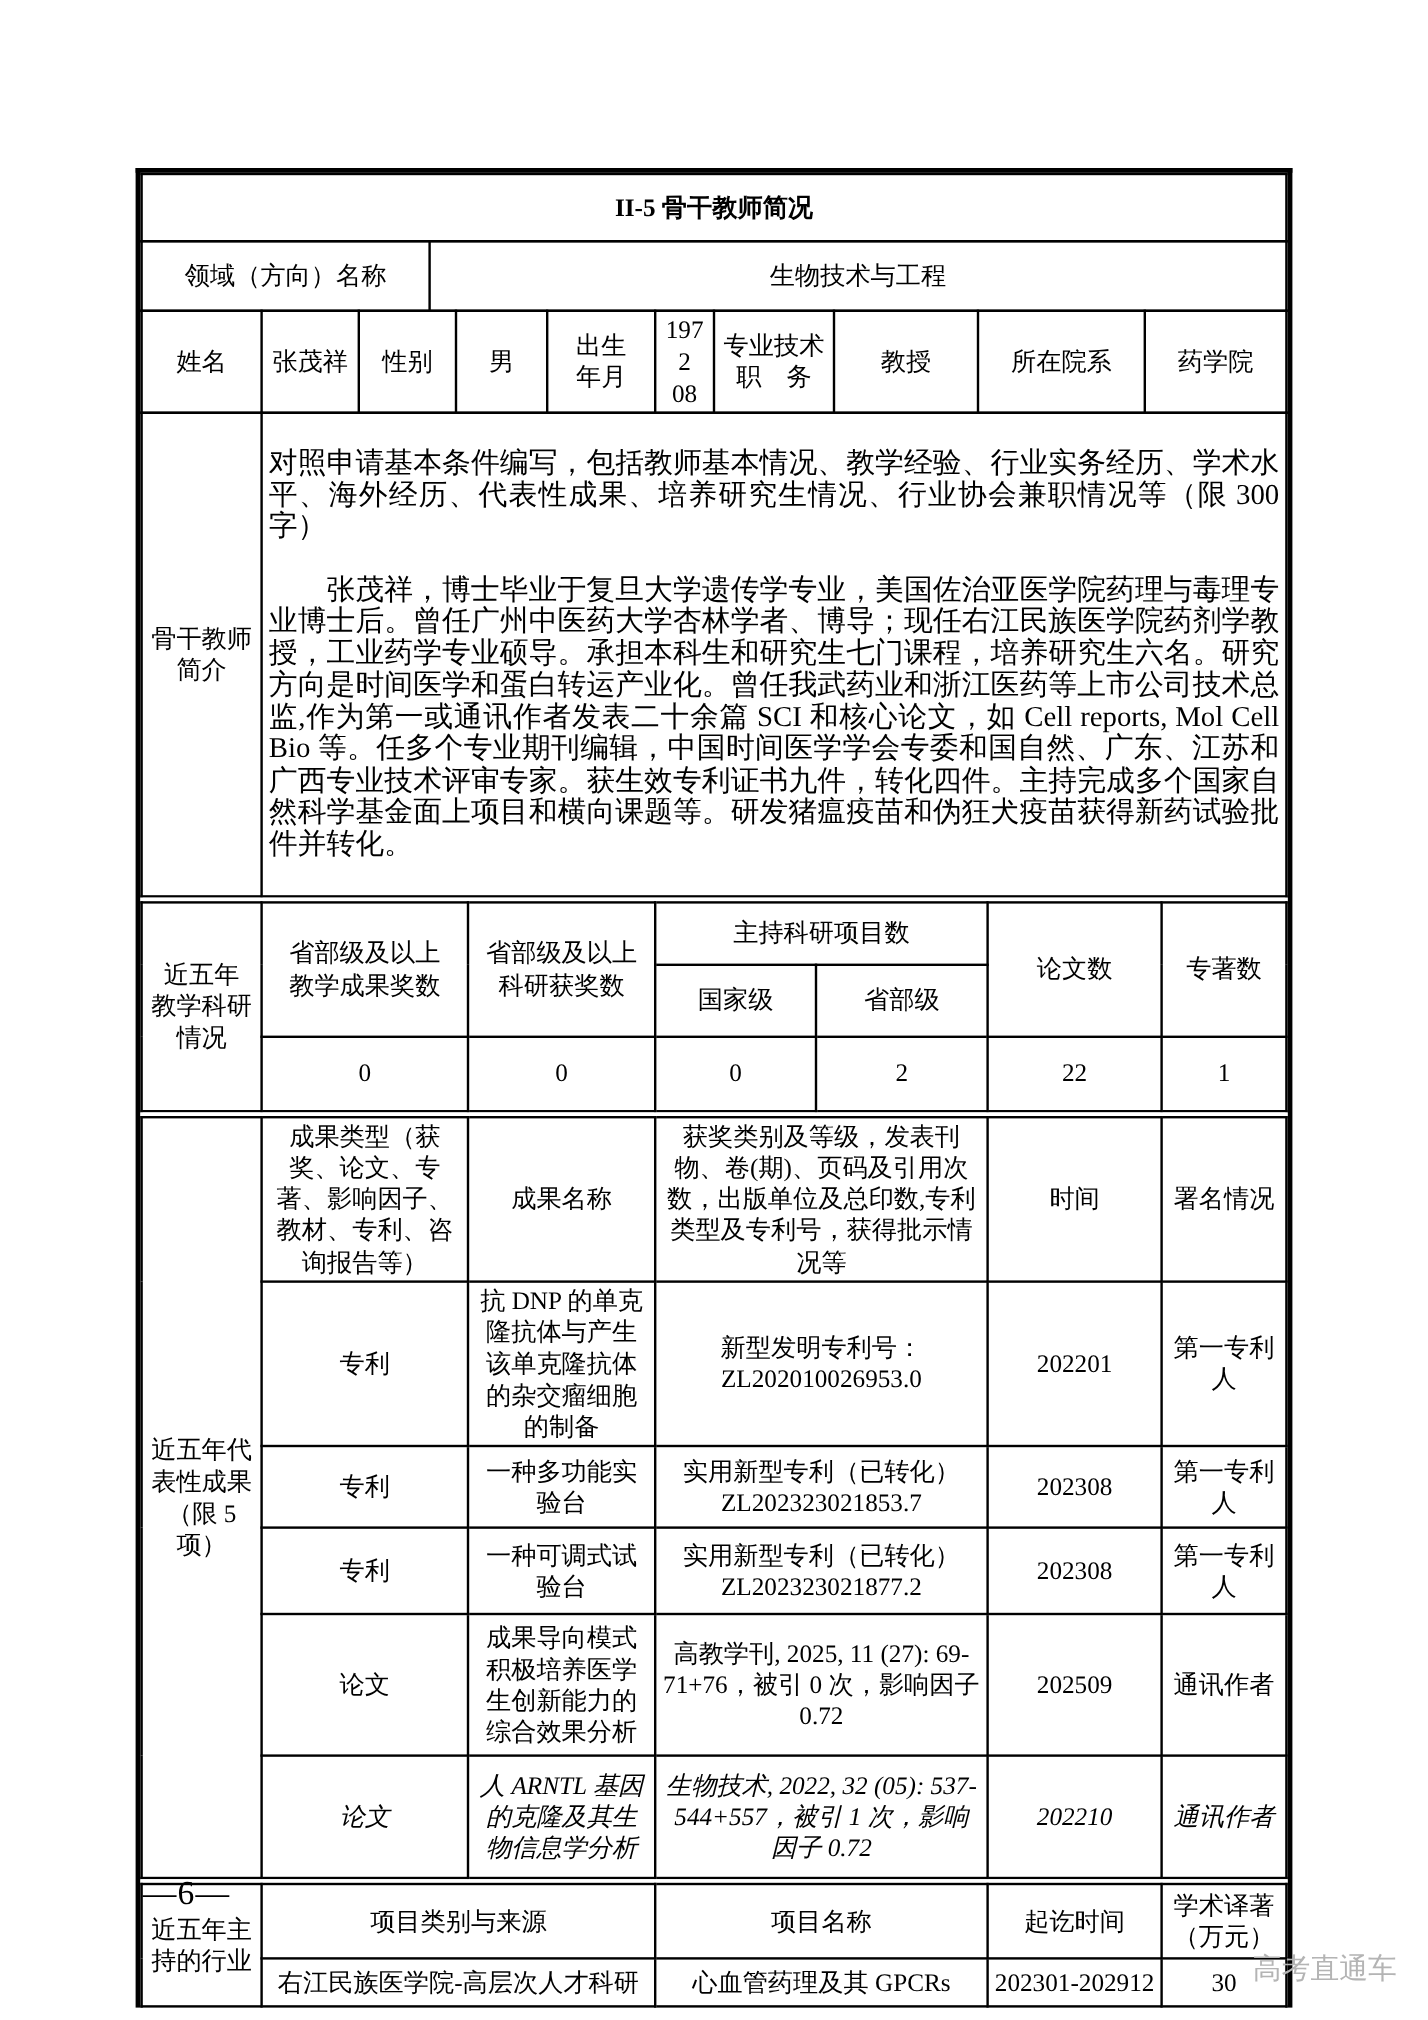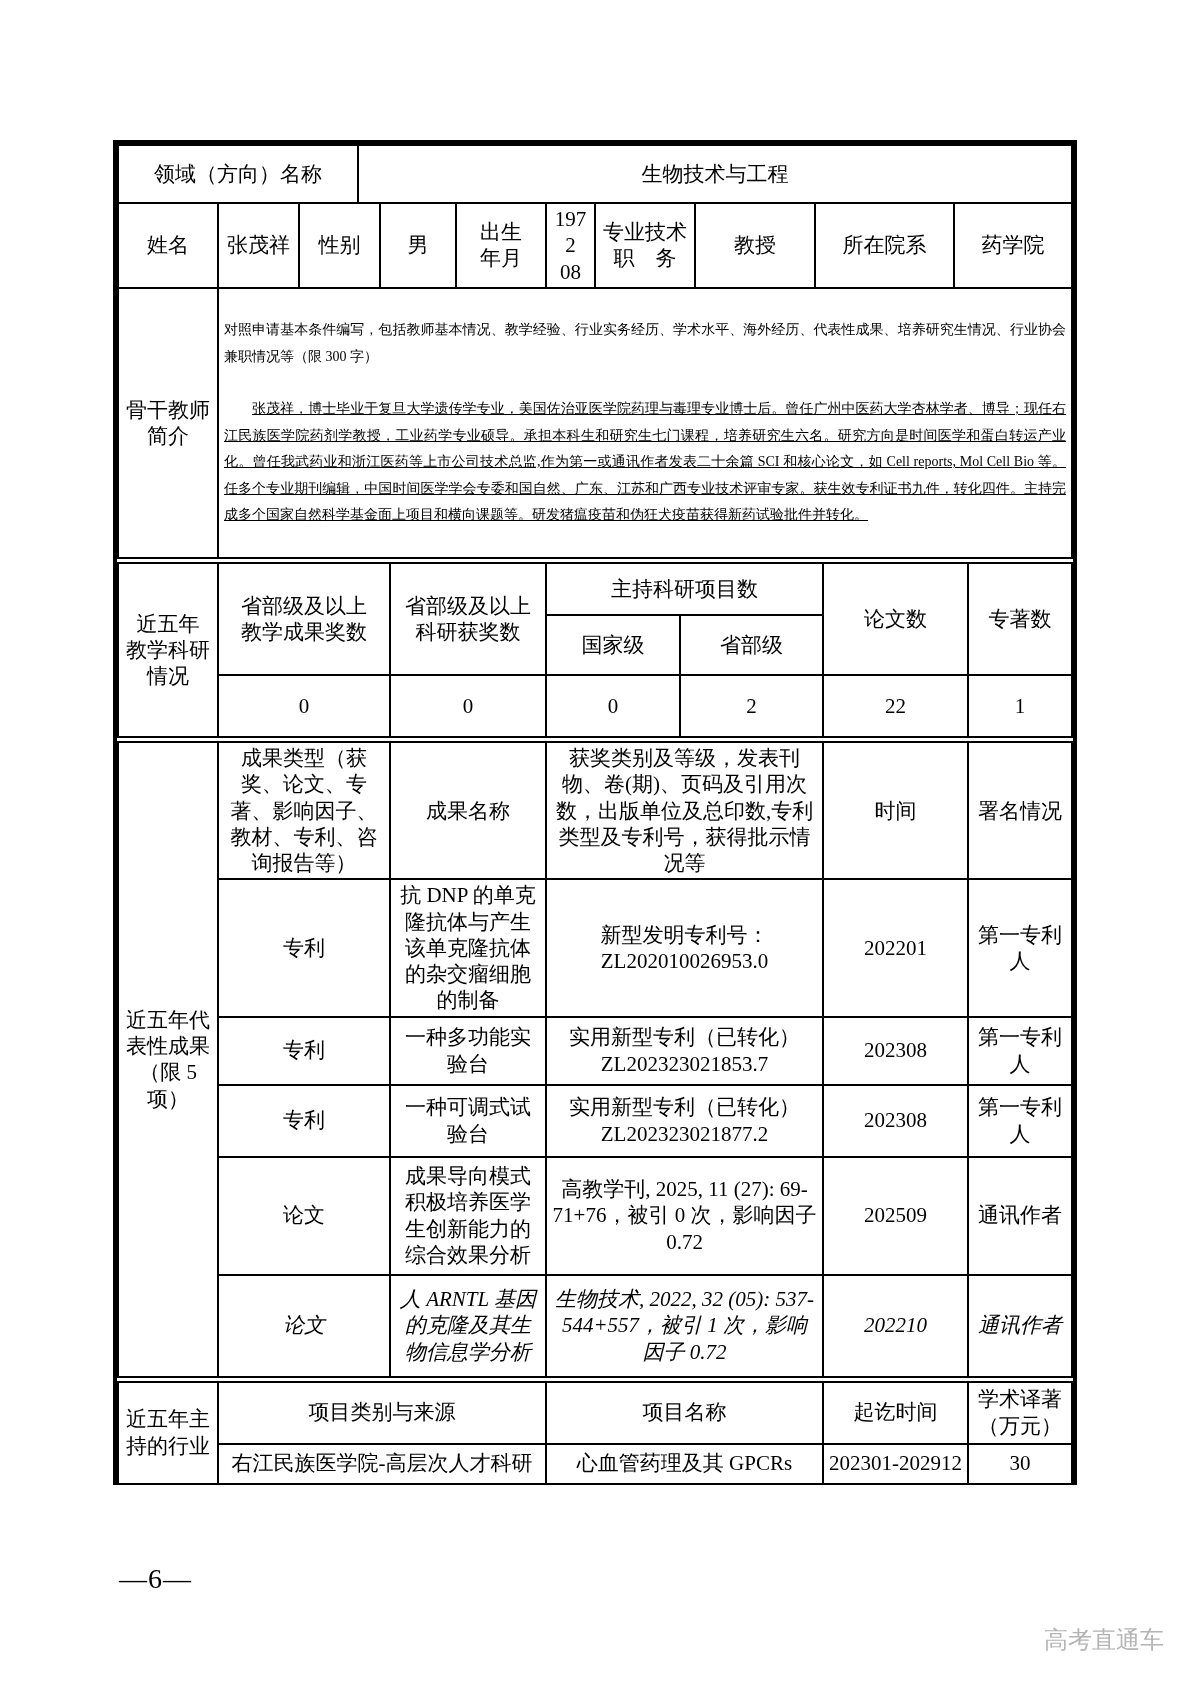--- a/index.html
+++ b/index.html
@@ -15,22 +15,22 @@
   table.grid td{border:2px solid #000;padding:2px 5px;text-align:center;vertical-align:middle;
       font-size:21px;line-height:1.25;white-space:pre-line;word-break:break-word;}
   td.tl{text-align:left;margin-top:10px;}
   td.bold{font-weight:normal;}
   td.nobb{border-bottom:none;}
   .r-title td{height:50px;font-size:23px;font-weight:bold;text-align:left;padding-left:9px;}
   .r-domain td{height:52px;}
   .r-basic td{height:64px;padding:2px 2px;}
   .r-degree td{height:84px;}
   td.introCell{height:248px;vertical-align:top;padding:6px 10px 4px 10px;}
-  .introCell .p{white-space:normal;text-align:justify;font-size:14px;line-height:26.5px;}
-  .introCell .p.indent{text-indent:2em;text-decoration:underline;}
+  .introCell .p{white-space:normal;text-align:justify;font-size:24px;line-height:26.5px;}
+  .introCell .p.indent{text-indent:2em;}
   .r-stats1 td{height:46px;}
   .r-stats2 td{height:54px;}
   .r-stats3 td{height:56px;}
   .r-achH td{height:120px;line-height:1.22;padding:2px 3px;}
   .r-a1 td{height:124px;}
   .r-a2 td{height:62px;}
   .r-a3 td{height:66px;}
   .r-a4 td{height:112px;}
   .r-a5 td{height:96px;font-style:italic;}
   .r-projH td{height:56px;}
@@ -38,20 +38,27 @@
   .pagenum{position:absolute;left:119px;top:1563px;font-size:28px;letter-spacing:1px;}
   .watermark{position:absolute;right:26px;top:1624px;font-size:24px;color:#b4b4b4;
              font-family:"Liberation Sans","DejaVu Sans",sans-serif;}
 </style>
 </head>
 <body>
 
 <div class="page">
   <div class="sheet">
 
+    <table class="grid">
+      <tbody>
+          <tr class="r-title">
+        <td>II-5 骨干教师简况</td>
+      </tr>
+    </tbody>
+      </table>
 
     <table class="grid thick">
       <colgroup>
           <col style="width:240px">
           <col>
         </colgroup>
       <tbody>
           <tr class="r-domain">
         <td class="bold">领域（方向）名称</td>
         <td class="tl">生物技术与工程</td>

